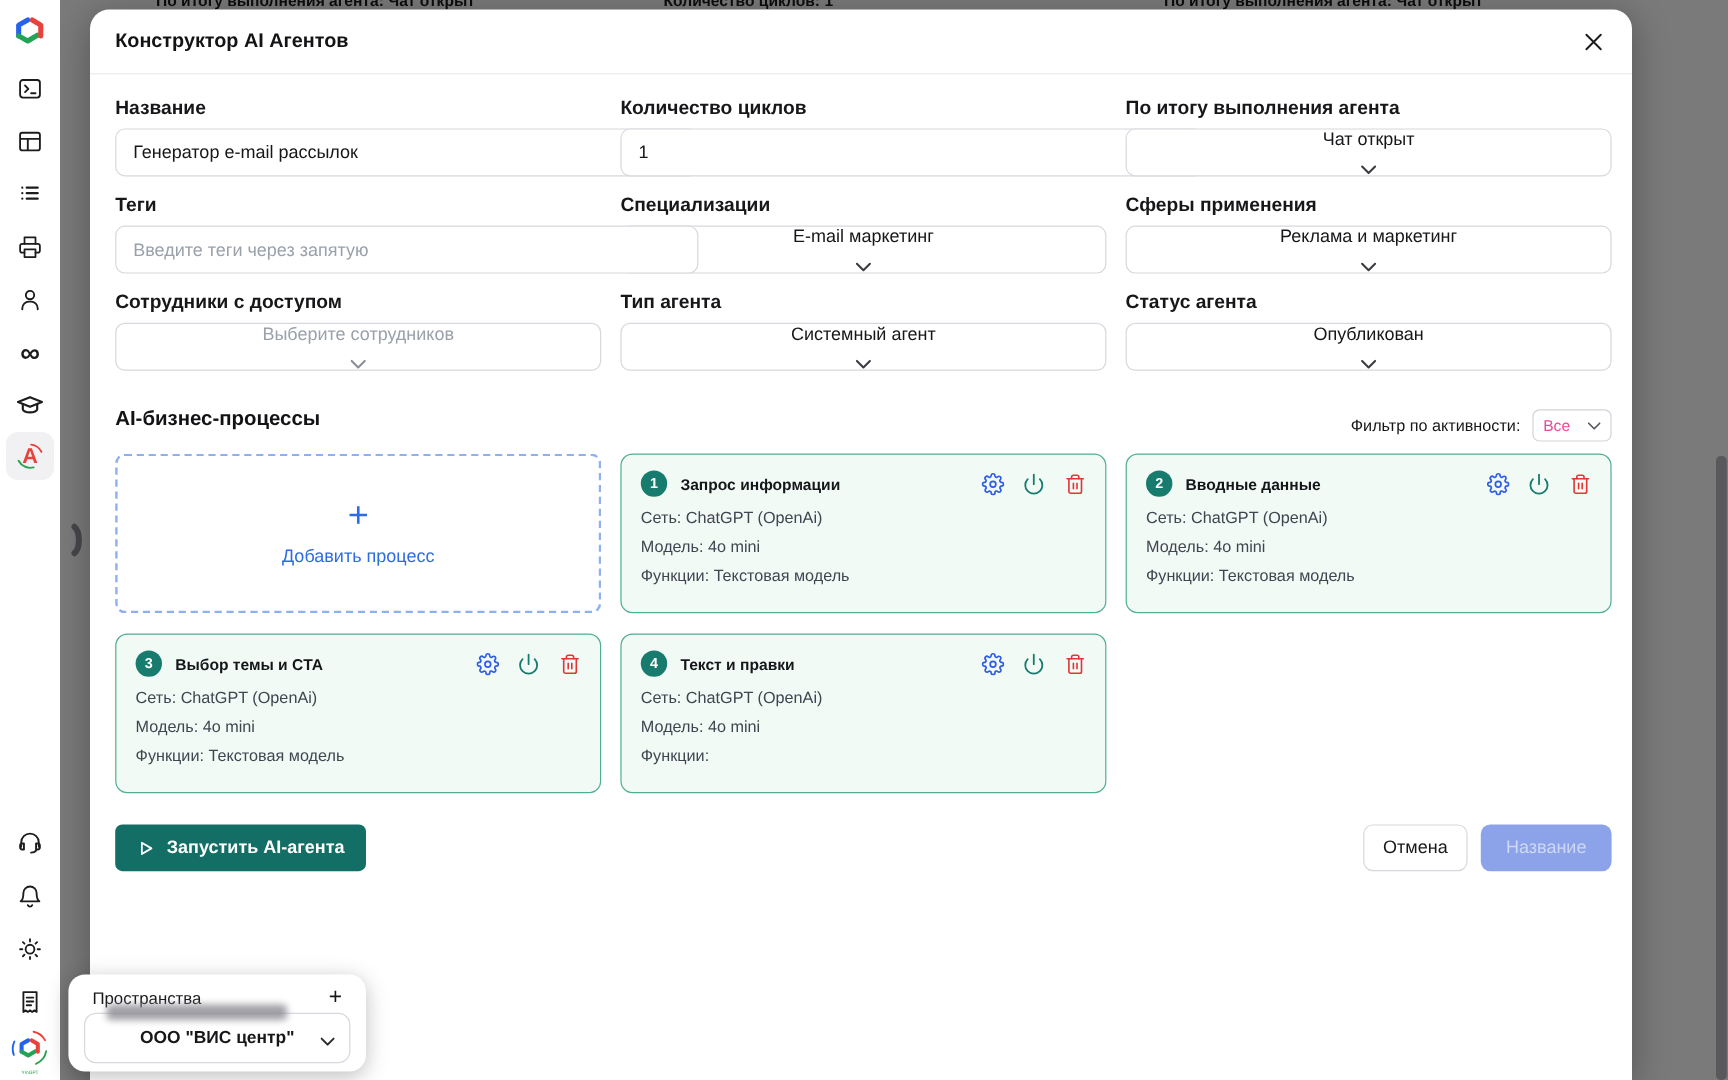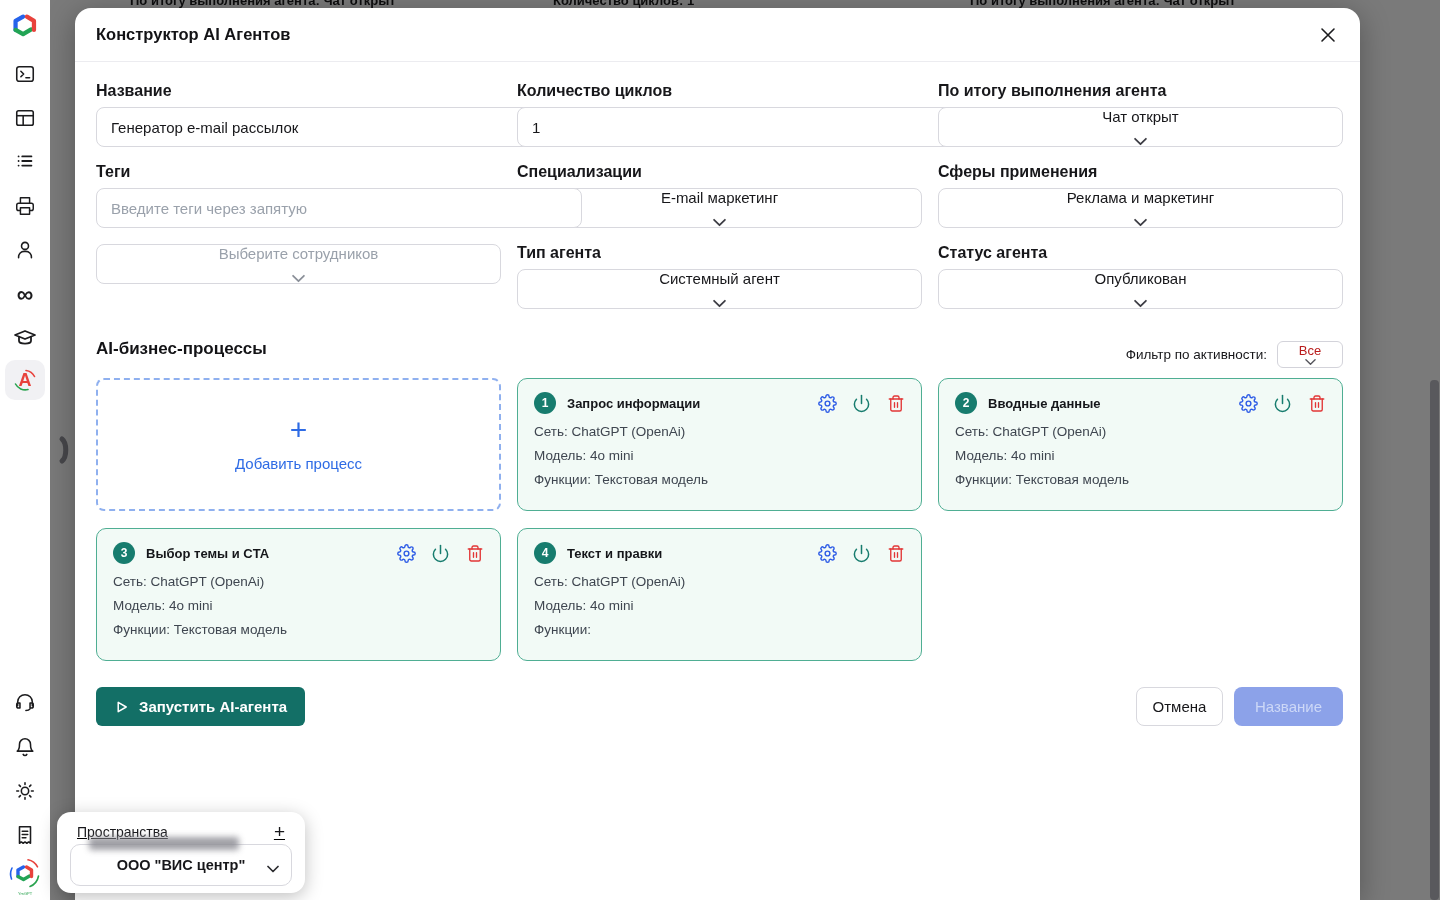--- a/index.html
+++ b/index.html
@@ -41,21 +41,21 @@
   .tinput::placeholder { color:#9aa1ab; }
   .select { width:405px; height:40px; border:1px solid #d8d8de; border-radius:8px; padding:0 14px;
     display:flex; align-items:center; justify-content:space-between; font-size:15px; color:#17171a;
     background:#fff; cursor:pointer;flex-direction:column; }
   .select .ph { color:#9aa1ab; }
 
   .section-heading { position:absolute; left:21px; top:331px; font-size:17px; font-weight:700; color:#131316; }
   .filter { position:absolute; top:333px; right:17px; display:flex; align-items:center; gap:10px; }
   .filter-label { font-size:13.5px; color:#17171a; }
   .filter-select { width:66px; height:27px; border:1px solid #d3d3da; border-radius:6px; padding:0 8px;
-    display:flex; align-items:center; justify-content:center; font-size:13px; color:#b91c1c; cursor:pointer;flex-direction:column; }
+    display:flex; align-items:center; justify-content:space-between; font-size:13px; color:#ec4899; cursor:pointer; }
 
   .addcard { position:absolute; left:21px; top:370px; width:405px; height:133px; border:2px dashed #8fb0ef;
     border-radius:8px; display:flex; flex-direction:column; align-items:center; justify-content:center; gap:12px;
     color:#2e6be5; cursor:pointer; background:#fff; }
   .addcard .plus { font-size:30px; line-height:26px; font-weight:400; }
   .addcard .addlabel { font-size:15px; }
 
   .pcard { position:absolute; width:405px; height:133px; background:#f2faf6; border:1px solid #4fae93;
     border-radius:10px; padding:13px 16px; }
   .pcard-head { display:flex; align-items:center; gap:11px; }
@@ -76,21 +76,21 @@
   .save-btn { position:absolute; left:1159px; top:679px; width:109px; height:39px; background:#8ca2e9;
     border:none; border-radius:8px; font-size:15px; color:#cdd8f7; cursor:pointer;
     font-family:"Liberation Sans", sans-serif; }
 
   .scroll-thumb { position:absolute; left:1430px; top:380px; width:9px; height:520px; background:#59595d;
     border-radius:4px; z-index:26; }
 
   
   .popup { position:absolute; left:57px; top:812px; width:248px; height:81px; background:#fff; border-radius:14px;
     z-index:40; box-shadow:0 4px 18px rgba(0,0,0,0.25); }
-  .popup-head { display:flex; align-items:center; justify-content:space-between; padding:12px 20px 0 20px;text-decoration:underline; }
+  .popup-head { display:flex; align-items:center; justify-content:space-between; padding:12px 20px 0 20px; }
   .popup-title { font-size:14px; color:#17171a; }
   .popup-plus { font-size:19px; color:#17171a; line-height:14px; cursor:pointer; }
   .popup-box { position:absolute; left:13px; top:32px; width:222px; height:42px; border:1px solid #d8d8de;
     border-radius:10px; display:flex; align-items:center; justify-content:center; cursor:pointer; }
   .popup-selname { font-size:14.5px; font-weight:700; color:#17171a; }
   .popup-box .chevwrap { position:absolute; right:12px; top:14px; }
   .blur-pill { position:absolute; left:32px; top:25px; width:150px; height:13px; background:#8f8f96;
     border-radius:3px; filter:blur(3px); opacity:.85; z-index:2; }
 </style>
 </head>
@@ -259,20 +259,21 @@
       <div class="flabel">Сферы применения</div>
       <div class="select">
         <span>Реклама и маркетинг</span>
         <svg width="13" height="9" viewBox="0 0 12 8">
             <path d="M1 1.5l5 5 5-5" fill="none" stroke="#3c3c43" stroke-width="1.6" stroke-linecap="round" stroke-linejoin="round"></path>
           </svg>
       </div>
     </div>
 
     <div class="field" style="left:21px; top:236px">
+      <div class="flabel">Сотрудники с доступом</div>
       <div class="select">
         <span class="ph">Выберите сотрудников</span>
         <svg width="13" height="9" viewBox="0 0 12 8">
             <path d="M1 1.5l5 5 5-5" fill="none" stroke="#8a8f98" stroke-width="1.6" stroke-linecap="round" stroke-linejoin="round"></path>
           </svg>
       </div>
     </div>
     <div class="field" style="left:442px; top:236px">
       <div class="flabel">Тип агента</div>
       <div class="select">

